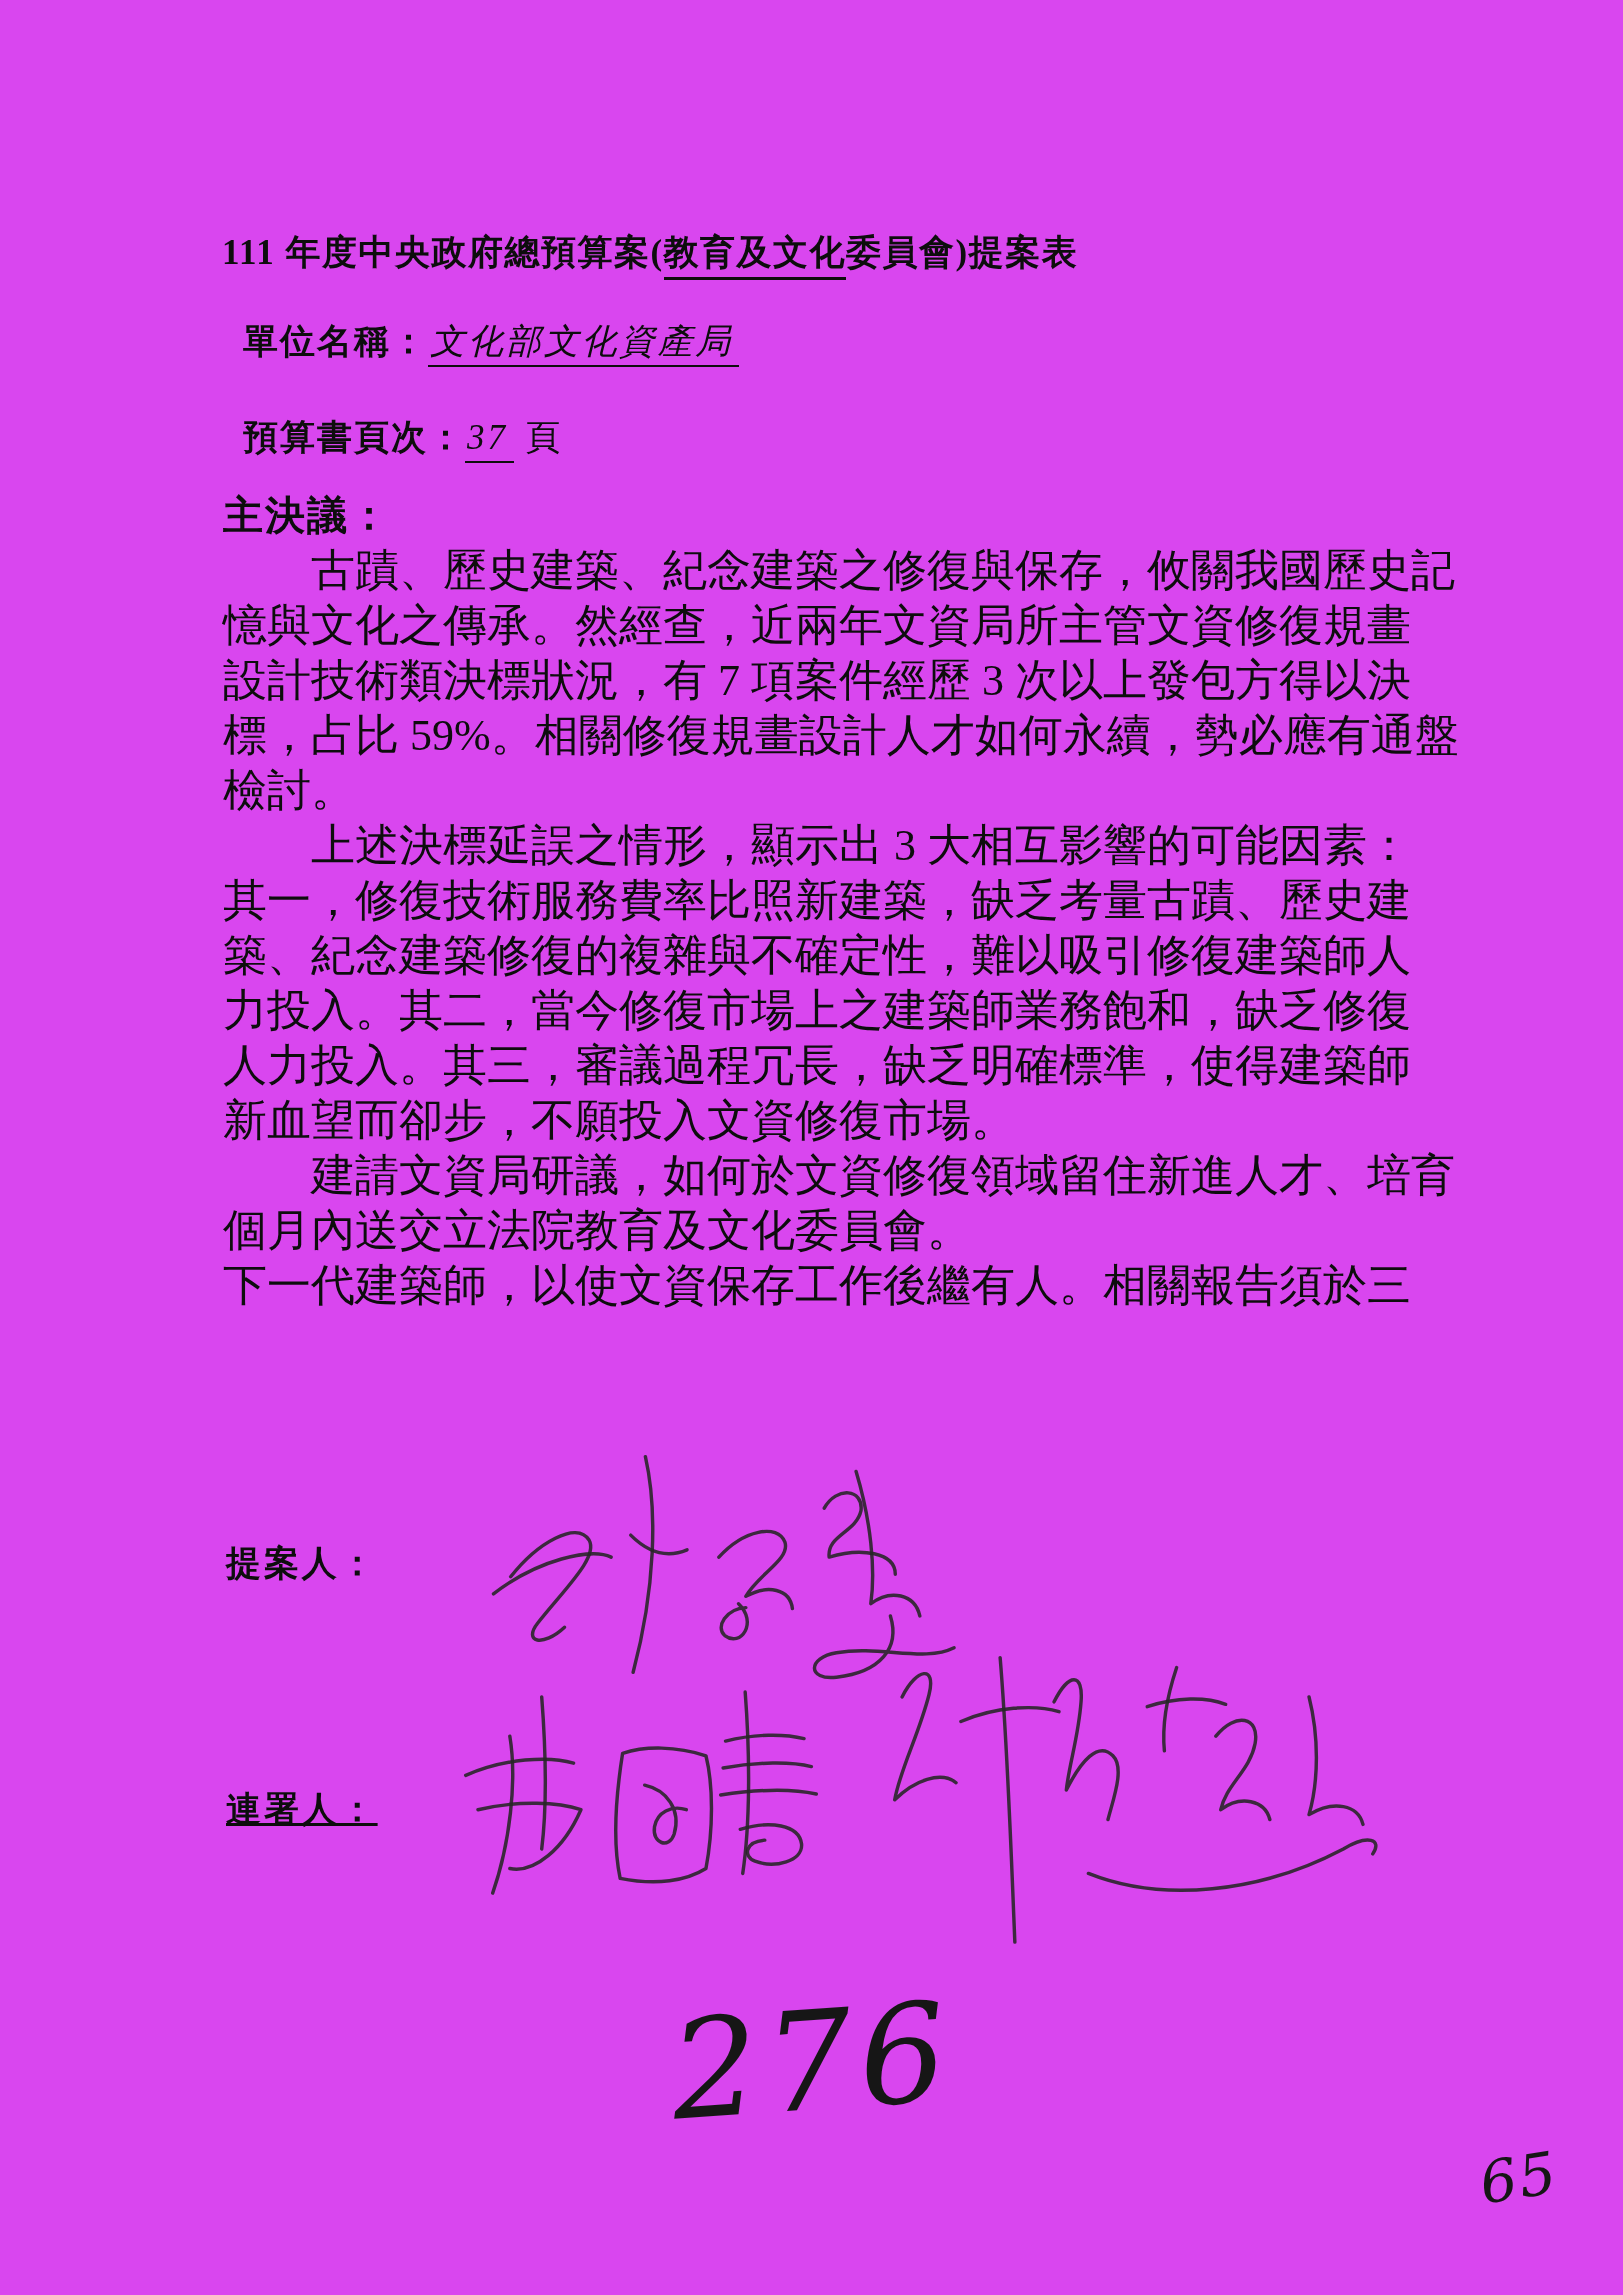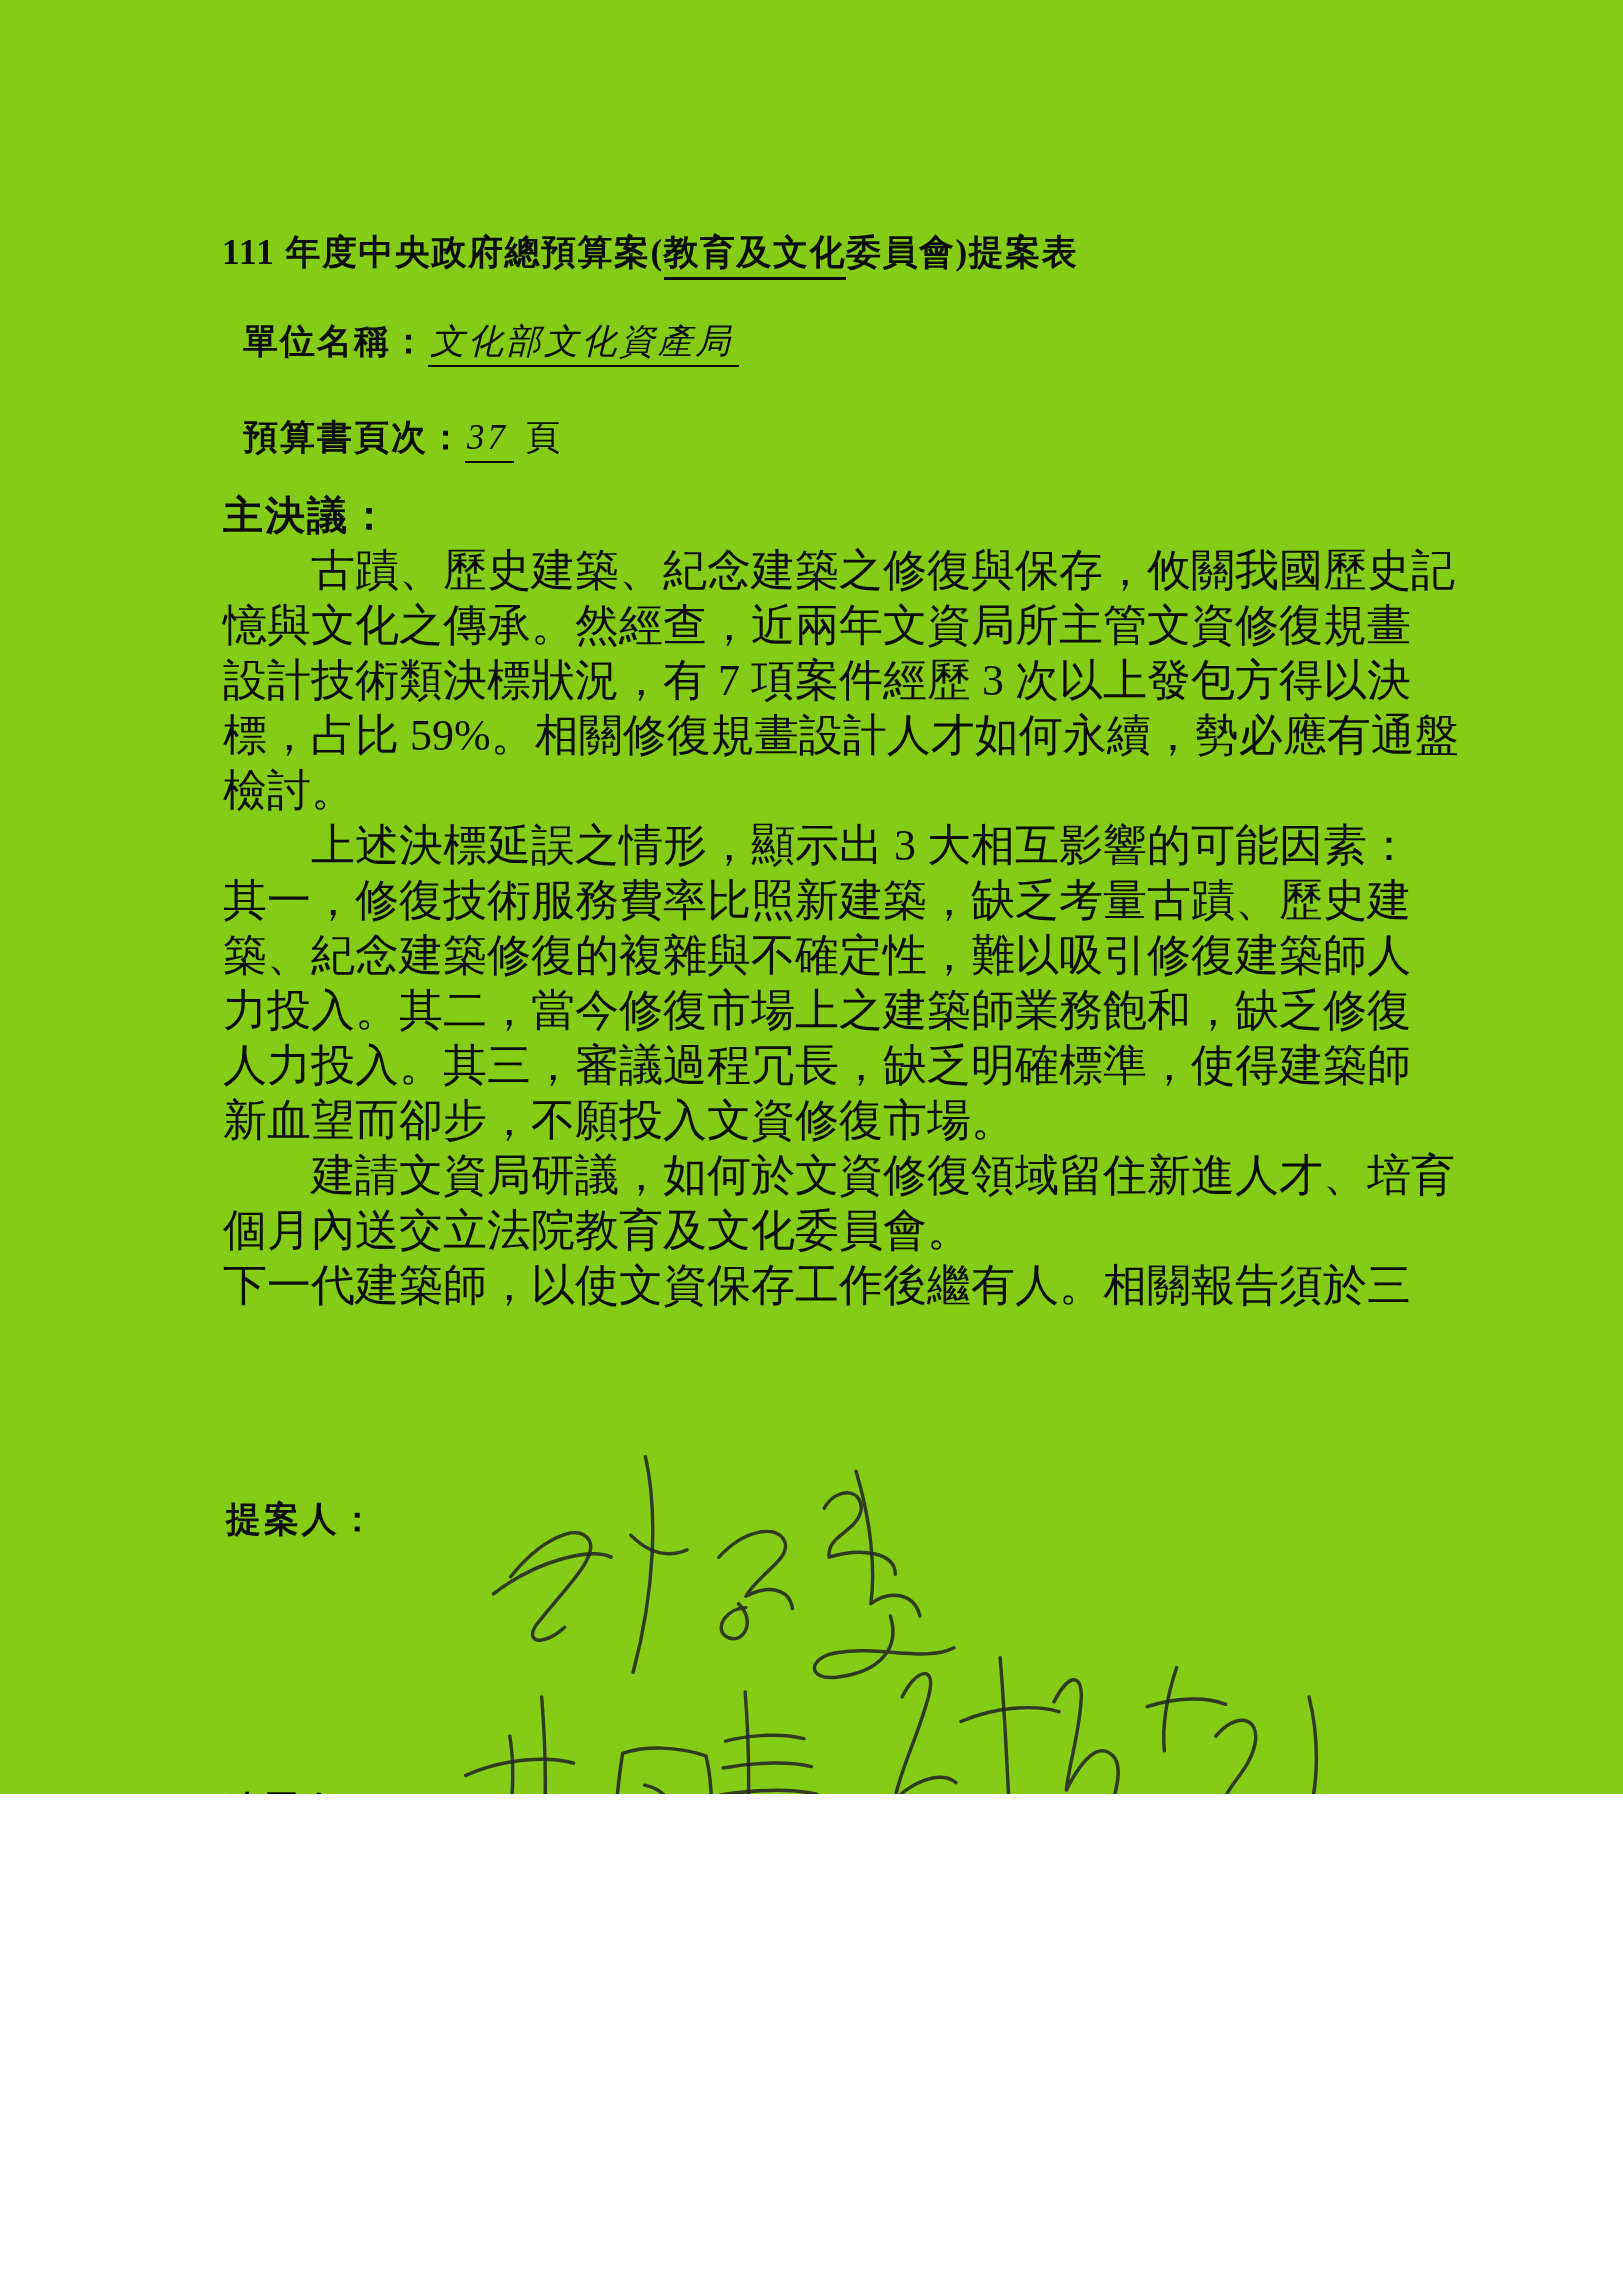--- a/index.html
+++ b/index.html
@@ -3,22 +3,22 @@
 <meta charset="utf-8">
 <style>
   html, body {
     margin: 0;
     padding: 0;
     background: #ffffff;
   }
   .page {
     position: relative;
     width: 1624px;
-    height: 1794px;
-    background: #84cc16;
+    height: 2295px;
+    background: #d946ef;
     color: #0d0d0d;
     font-family: "Liberation Serif", "DejaVu Serif", serif;
     overflow: hidden;
   }
   
   .doc-title {
     position: absolute;
     left: 222px;
     top: 206px;
     font-size: 35px;
@@ -70,21 +70,21 @@
   .res-line.indent { padding-left: 88px; }
   
   .sig-label {
     position: absolute;
     left: 226px;
     font-size: 35px;
     font-weight: bold;
     letter-spacing: 2.9px;
     white-space: nowrap;
   }
-  .sig-label-proposer { top: 1496px; }
+  .sig-label-proposer { top: 1540px; }
   .sig-label-cosigner { top: 1786px; text-decoration: underline; }
   
   .sig-svg { position: absolute; }
   .sig-svg path {
     fill: none;
     stroke: #262626;
     stroke-width: 7;
     stroke-linecap: round;
     stroke-linejoin: round;
     opacity: 0.88;

